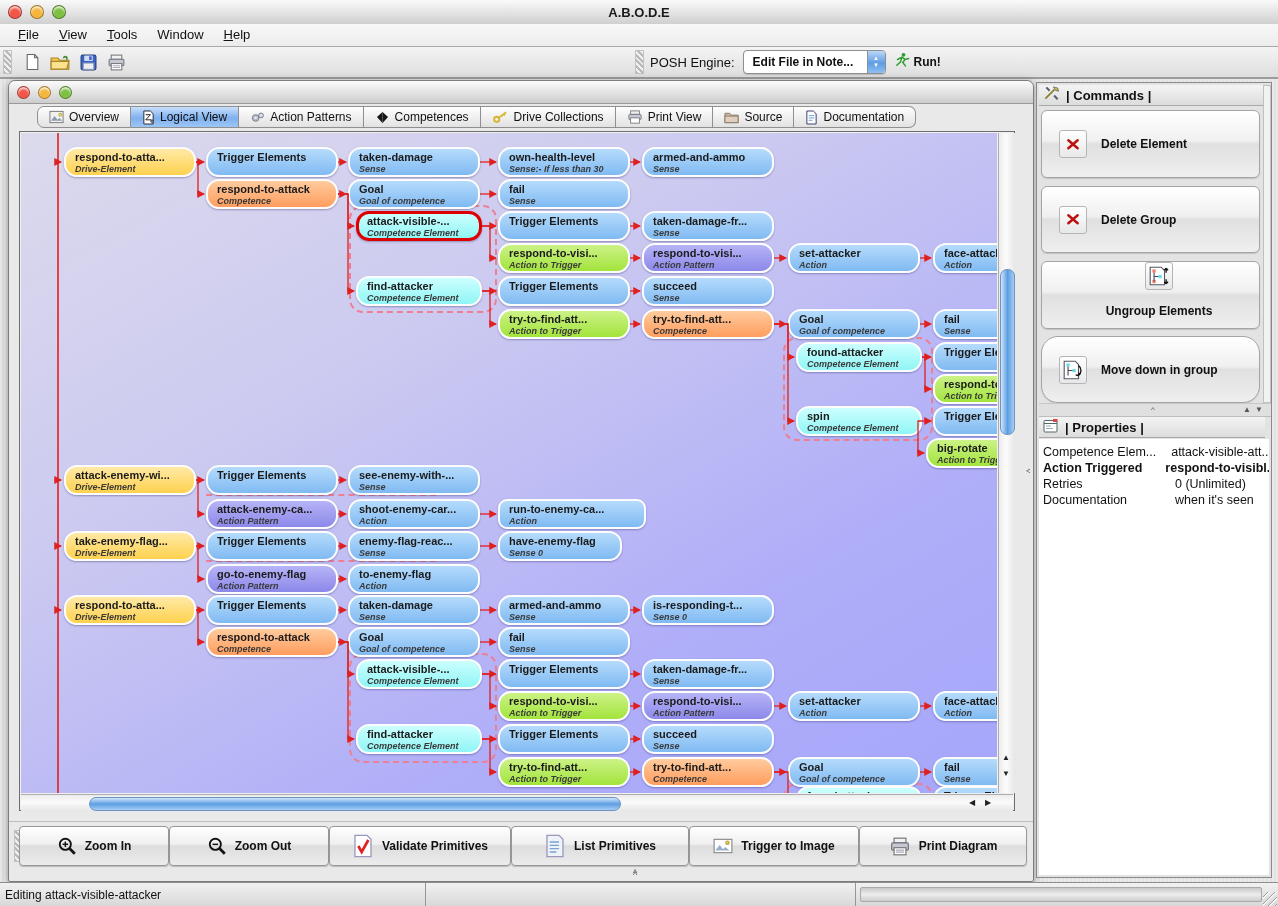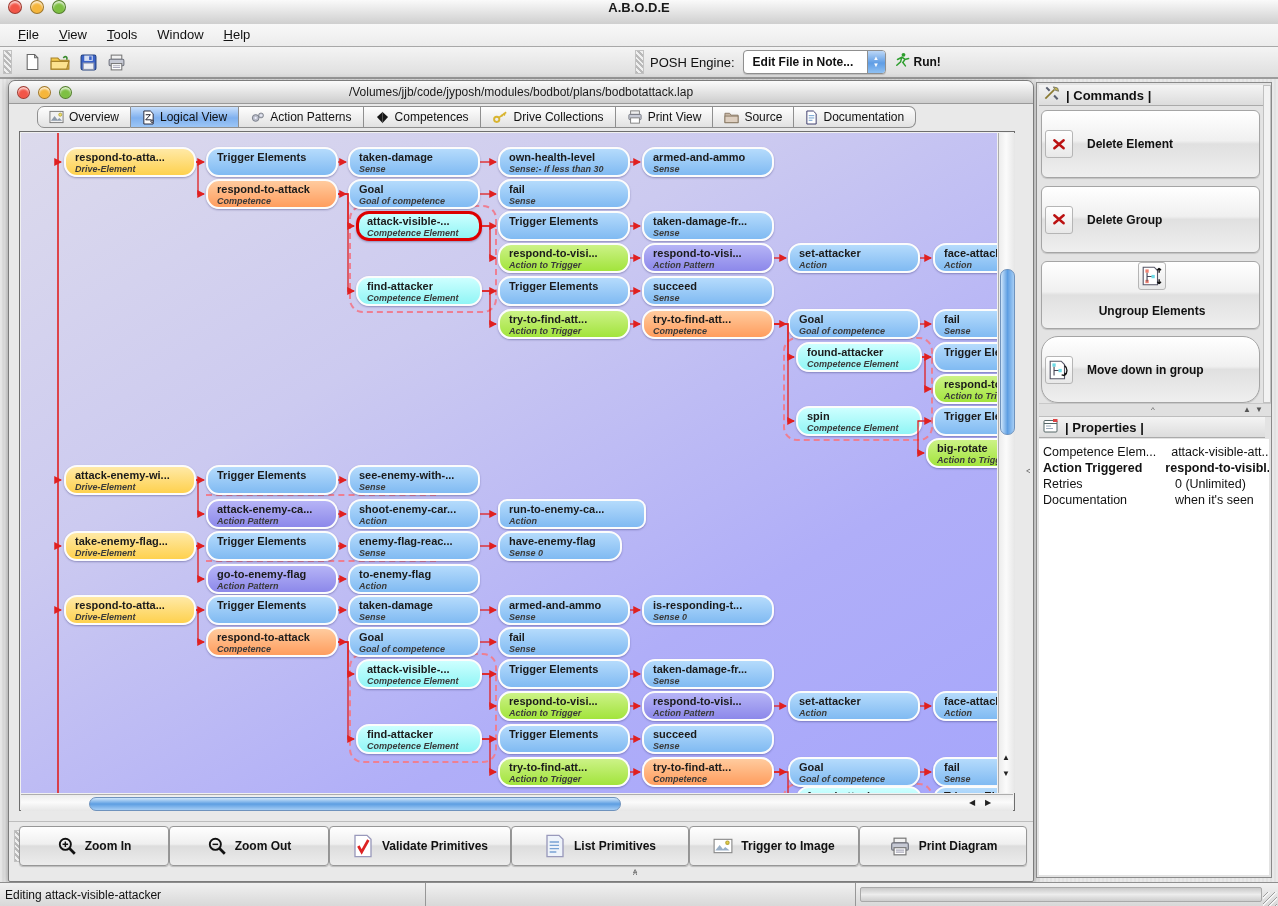--- a/index.html
+++ b/index.html
@@ -2,21 +2,21 @@
 <html><head>
 <meta charset="utf-8">
 <style>
   html,body{margin:0;padding:0}
   body{width:1278px;height:906px;position:relative;font-family:"Liberation Sans",sans-serif;
        background:repeating-linear-gradient(90deg,#e9e9e9 0 2px,#e2e2e2 2px 4px);overflow:hidden;
        -webkit-font-smoothing:antialiased}
   .abs{position:absolute}
   
   #app-titlebar{left:0;top:0;width:1278px;height:24px;background:linear-gradient(#fafafa,#cfcfcf);
-      border-bottom:1px solid #9a9a9a;display:flex;align-items:flex-start}
+      border-bottom:1px solid #9a9a9a;display:flex;align-items:center}
   .tl{width:12px;height:12px;border-radius:50%;border:1px solid rgba(0,0,0,.35);
       box-shadow:inset 0 2px 2px rgba(255,255,255,.75);margin-left:8px}
   .tl.red{background:#f25648}.tl.yel{background:#f5b63c}.tl.grn{background:#7ec043}
   #app-title{position:absolute;left:0;right:0;text-align:center;font-size:13px;font-weight:bold;color:#1a1a1a}
   #menubar{left:0;top:24px;width:1278px;height:22px;background:linear-gradient(#f8f8f8,#ececec);
       border-bottom:1px solid #a8a8a8;display:flex;align-items:center;padding-left:8px}
   .menu-item{font-size:13px;color:#111;padding:0 10px;height:22px;line-height:22px}
   #toolbar{left:0;top:47px;width:1278px;height:30px;background:linear-gradient(#f4f4f4,#dedede);
       border-bottom:2px solid #9c9c9c;display:flex;align-items:center}
   .ribs{width:7px;height:22px;background:repeating-linear-gradient(45deg,#b9b9b9 0 2px,#efefef 2px 4px);
@@ -76,21 +76,21 @@
   .aqua-btn{position:absolute;top:4px;height:38px;background:linear-gradient(#ffffff,#efefef 45%,#dddddd 50%,#ececec);
       border:1px solid #979797;border-radius:4px;display:flex;align-items:center;justify-content:center;gap:8px;
       box-shadow:0 1px 1px rgba(0,0,0,.2);font-size:12px;font-weight:bold;color:#111}
   #doc-splitter-caret{left:624px;top:789px;font-size:9px;color:#555}
   
   #right-panel{left:1036px;top:82px;width:236px;height:796px;background:#e3e3e3;border:1px solid #8a8a8a;box-sizing:border-box}
   .panel-header{position:absolute;left:2px;width:222px;height:20px;background:linear-gradient(#f4f4f4,#dcdcdc);
       border-bottom:1px solid #aaa;display:flex;align-items:center;gap:6px;padding-left:4px;font-size:13px;font-weight:bold;color:#111}
   #cmd-scrolltrack{left:226px;top:2px;width:8px;height:318px;background:#f2f2f2;border:1px solid #c0c0c0;box-sizing:border-box}
   .cmd-btn{position:absolute;left:4px;width:219px;background:linear-gradient(#ffffff,#f0f0f0 45%,#e0e0e0 50%,#efefef);
-      border:1px solid #a5a5a5;border-radius:6px;display:flex;align-items:center;gap:14px;padding-left:3px;box-sizing:border-box;
+      border:1px solid #a5a5a5;border-radius:6px;display:flex;align-items:center;gap:14px;padding-left:17px;box-sizing:border-box;
       font-size:12px;font-weight:bold;color:#111;box-shadow:0 1px 1px rgba(0,0,0,.15)}
   .cmd-icon-box{width:26px;height:26px;background:linear-gradient(#fff,#e8e8e8);border:1px solid #b5b5b5;border-radius:3px;
       display:flex;align-items:center;justify-content:center}
   #panel-strip{left:2px;top:320px;width:232px;height:12px;background:#e0e0e0;border-top:1px solid #c8c8c8;
       border-bottom:1px solid #bdbdbd;font-size:8px;color:#555}
   #props-white{left:2px;top:356px;width:230px;height:436px;background:#fff}
   .prop-row{position:absolute;left:4px;width:226px;font-size:12.5px;color:#111;display:flex}
   .prop-label{width:132px;white-space:nowrap;overflow:hidden}
   .prop-value{white-space:nowrap;overflow:hidden}
   
@@ -187,21 +187,20 @@
         </span></span>
     <span id="run-label">Run!</span>
   </div>
 </div>
 
 <div class="abs" id="doc-window">
   <div class="abs" id="doc-titlebar">
     <div class="tl red" style="width:11px;height:11px"></div>
     <div class="tl yel" style="width:11px;height:11px"></div>
     <div class="tl grn" style="width:11px;height:11px"></div>
-    <div id="doc-title">/Volumes/jjb/code/jyposh/modules/bodbot/plans/bodbotattack.lap</div>
   </div>
   <div class="abs" id="tabbar">
       <div class="tab">
         <span style="display: inline-flex; align-items: center;">
           <svg width="15" height="14" viewBox="0 0 16 14">
             <rect x="1" y="1" width="14" height="12" fill="#f1f1f1" stroke="#777"></rect>
             <path d="M2 11l4-5 3 4 2-2 3 3z" fill="#8d9aaa"></path>
             <circle cx="12" cy="4.5" r="1.6" fill="#efe26a" stroke="#b7a43a"></circle>
           </svg>
         </span>

